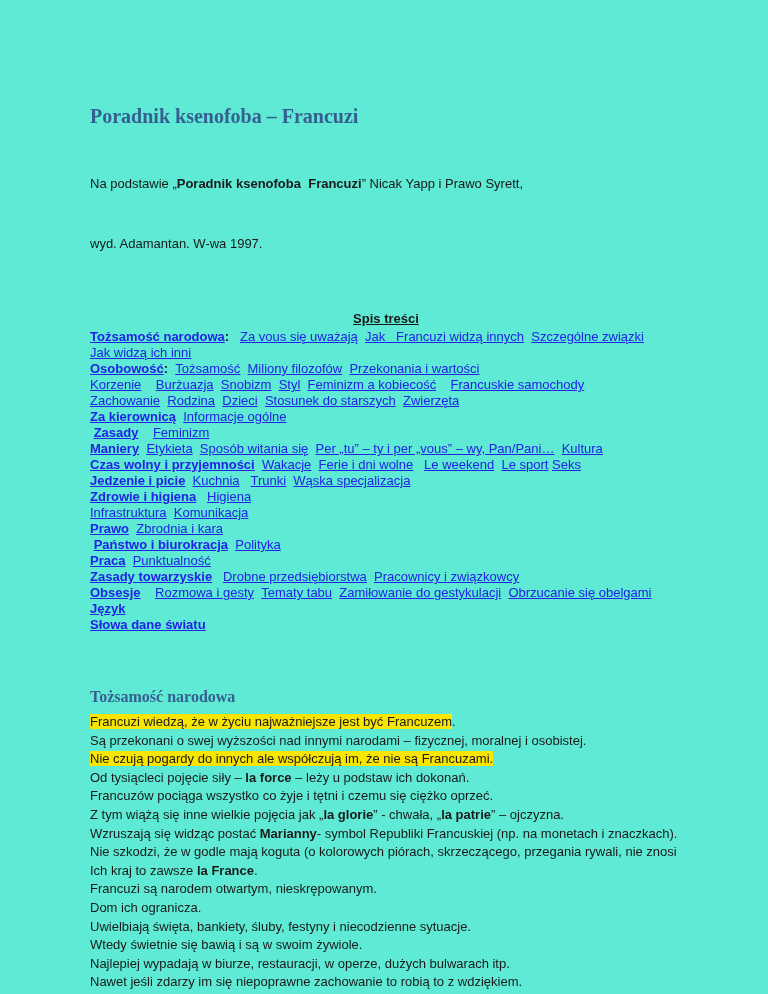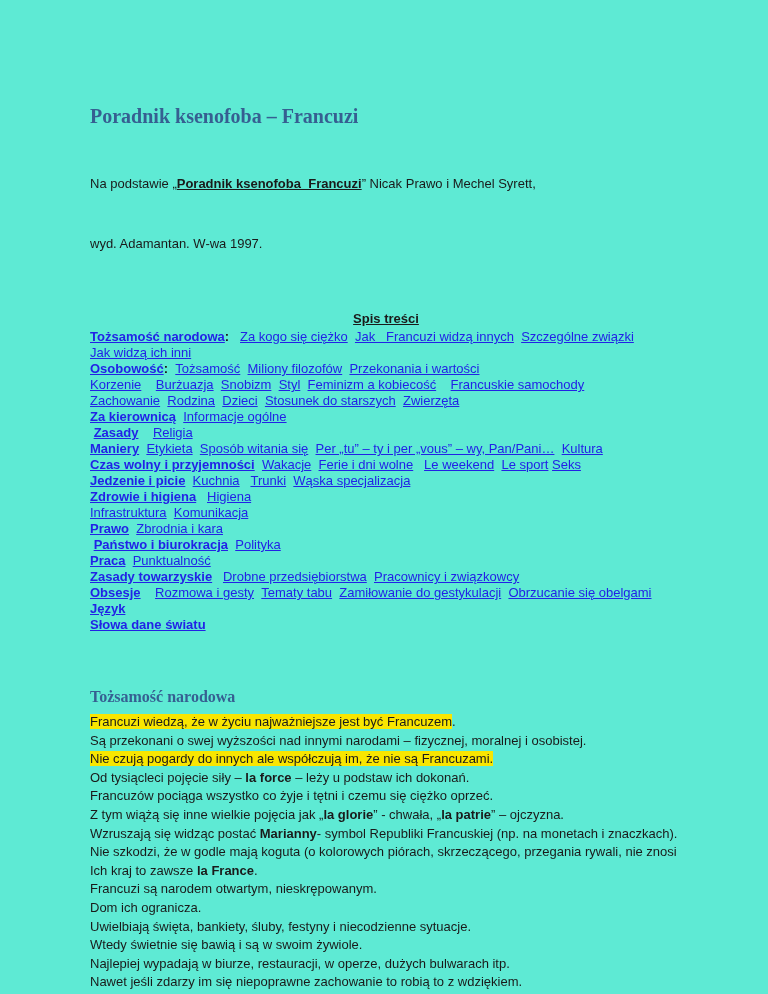--- a/index.html
+++ b/index.html
@@ -14,21 +14,21 @@
     font-family:"Liberation Sans","DejaVu Sans",sans-serif;
     color:var(--text);box-sizing:border-box;position:relative;overflow:hidden;
   }
   .content{padding:104px 86px 0 90px;}
   .doc-title{
     font-family:"Liberation Serif","DejaVu Serif",serif;
     font-weight:bold;font-size:20px;line-height:24px;
     color:var(--heading-blue);margin:0;
   }
   .intro{font-size:13px;line-height:20px;margin-top:6px;white-space:pre-wrap;}
-  .intro .b{font-weight:bold;text-decoration:underline;}
+  .intro .b{font-weight:bold;}
   .toc-heading{
     font-size:13px;font-weight:bold;text-decoration:underline;
     margin-top:17px;line-height:16px;text-align:center;
   }
   .toc{margin-top:2px;}
   .toc-line{font-size:13px;line-height:16px;white-space:pre-wrap;}
   .toc-cat{color:var(--link-blue);font-weight:bold;text-decoration:underline;cursor:pointer;}
   .toc-link{color:var(--link-blue);text-decoration:underline;cursor:pointer;}
   .toc-plain{color:var(--text);font-weight:bold;}
   .section-heading{
@@ -44,34 +44,34 @@
 </style>
 </head>
 <body>
 
 <div class="page">
   <div class="content">
 
     <h1 class="doc-title">Poradnik ksenofoba – Francuzi</h1>
 
     <div class="intro">
-      <div><span>Na podstawie „</span><span class="b">Poradnik ksenofoba  Francuzi</span><span>” Nicak Prawo i Mechel Syrett,</span></div>
+      <div><span>Na podstawie „</span><span class="b">Poradnik ksenofoba  Francuzi</span><span>” Nicak Yapp i Prawo Syrett,</span></div>
       <div>wyd. Adamantan. W-wa 1997.</div>
     </div>
 
     <div class="toc-heading">Spis treści</div>
 
     <div class="toc" id="toc-lines">
-        <div class="toc-line"><span class="toc-cat">Tożsamość narodowa</span><span class="toc-plain">:</span><span class="toc-plain">   </span><span class="toc-link">Za kogo się ciężko</span><span class="toc-plain">  </span><span class="toc-link">Jak   Francuzi widzą innych</span><span class="toc-plain">  </span><span class="toc-link">Szczególne związki</span></div>
+        <div class="toc-line"><span class="toc-cat">Tożsamość narodowa</span><span class="toc-plain">:</span><span class="toc-plain">   </span><span class="toc-link">Za vous się uważają</span><span class="toc-plain">  </span><span class="toc-link">Jak   Francuzi widzą innych</span><span class="toc-plain">  </span><span class="toc-link">Szczególne związki</span></div>
         <div class="toc-line"><span class="toc-link">Jak widzą ich inni</span></div>
         <div class="toc-line"><span class="toc-cat">Osobowość</span><span class="toc-plain">:</span><span class="toc-plain">  </span><span class="toc-link">Tożsamość</span><span class="toc-plain">  </span><span class="toc-link">Miliony filozofów</span><span class="toc-plain">  </span><span class="toc-link">Przekonania i wartości</span></div>
         <div class="toc-line"><span class="toc-link">Korzenie</span><span class="toc-plain">    </span><span class="toc-link">Burżuazja</span><span class="toc-plain">  </span><span class="toc-link">Snobizm</span><span class="toc-plain">  </span><span class="toc-link">Styl</span><span class="toc-plain">  </span><span class="toc-link">Feminizm a kobiecość</span><span class="toc-plain">    </span><span class="toc-link">Francuskie samochody</span></div>
         <div class="toc-line"><span class="toc-link">Zachowanie</span><span class="toc-plain">  </span><span class="toc-link">Rodzina</span><span class="toc-plain">  </span><span class="toc-link">Dzieci</span><span class="toc-plain">  </span><span class="toc-link">Stosunek do starszych</span><span class="toc-plain">  </span><span class="toc-link">Zwierzęta</span></div>
         <div class="toc-line"><span class="toc-cat">Za kierownicą</span><span class="toc-plain">  </span><span class="toc-link">Informacje ogólne</span></div>
-        <div class="toc-line"><span class="toc-plain"> </span><span class="toc-cat">Zasady</span><span class="toc-plain">    </span><span class="toc-link">Religia</span></div>
+        <div class="toc-line"><span class="toc-plain"> </span><span class="toc-cat">Zasady</span><span class="toc-plain">    </span><span class="toc-link">Feminizm</span></div>
         <div class="toc-line"><span class="toc-cat">Maniery</span><span class="toc-plain">  </span><span class="toc-link">Etykieta</span><span class="toc-plain">  </span><span class="toc-link">Sposób witania się</span><span class="toc-plain">  </span><span class="toc-link">Per „tu” – ty i per „vous” – wy, Pan/Pani…</span><span class="toc-plain">  </span><span class="toc-link">Kultura</span></div>
         <div class="toc-line"><span class="toc-cat">Czas wolny i przyjemności</span><span class="toc-plain">  </span><span class="toc-link">Wakacje</span><span class="toc-plain">  </span><span class="toc-link">Ferie i dni wolne</span><span class="toc-plain">   </span><span class="toc-link">Le weekend</span><span class="toc-plain">  </span><span class="toc-link">Le sport</span><span class="toc-plain"> </span><span class="toc-link">Seks</span></div>
         <div class="toc-line"><span class="toc-cat">Jedzenie i picie</span><span class="toc-plain">  </span><span class="toc-link">Kuchnia</span><span class="toc-plain">   </span><span class="toc-link">Trunki</span><span class="toc-plain">  </span><span class="toc-link">Wąska specjalizacja</span></div>
         <div class="toc-line"><span class="toc-cat">Zdrowie i higiena</span><span class="toc-plain">   </span><span class="toc-link">Higiena</span></div>
         <div class="toc-line"><span class="toc-link">Infrastruktura</span><span class="toc-plain">  </span><span class="toc-link">Komunikacja</span></div>
         <div class="toc-line"><span class="toc-cat">Prawo</span><span class="toc-plain">  </span><span class="toc-link">Zbrodnia i kara</span></div>
         <div class="toc-line"><span class="toc-plain"> </span><span class="toc-cat">Państwo i biurokracja</span><span class="toc-plain">  </span><span class="toc-link">Polityka</span></div>
         <div class="toc-line"><span class="toc-cat">Praca</span><span class="toc-plain">  </span><span class="toc-link">Punktualność</span></div>
         <div class="toc-line"><span class="toc-cat">Zasady towarzyskie</span><span class="toc-plain">   </span><span class="toc-link">Drobne przedsiębiorstwa</span><span class="toc-plain">  </span><span class="toc-link">Pracownicy i związkowcy</span></div>
         <div class="toc-line"><span class="toc-cat">Obsesje</span><span class="toc-plain">    </span><span class="toc-link">Rozmowa i gesty</span><span class="toc-plain">  </span><span class="toc-link">Tematy tabu</span><span class="toc-plain">  </span><span class="toc-link">Zamiłowanie do gestykulacji</span><span class="toc-plain">  </span><span class="toc-link">Obrzucanie się obelgami</span></div>

